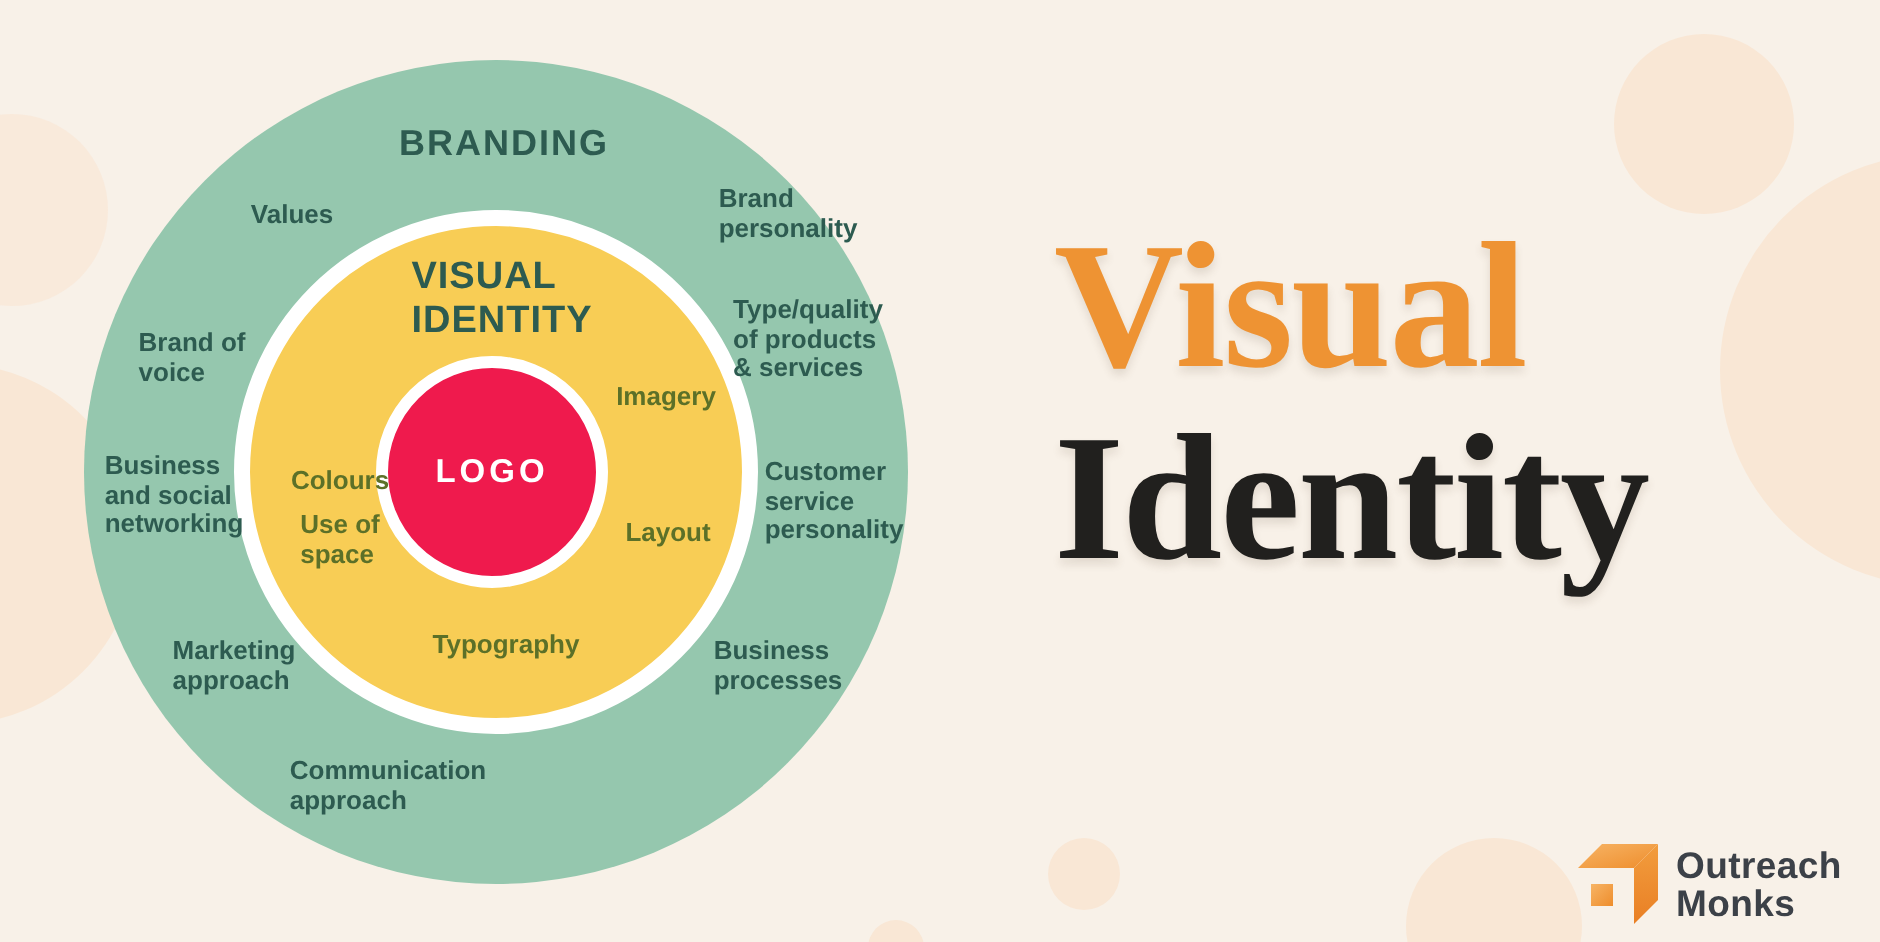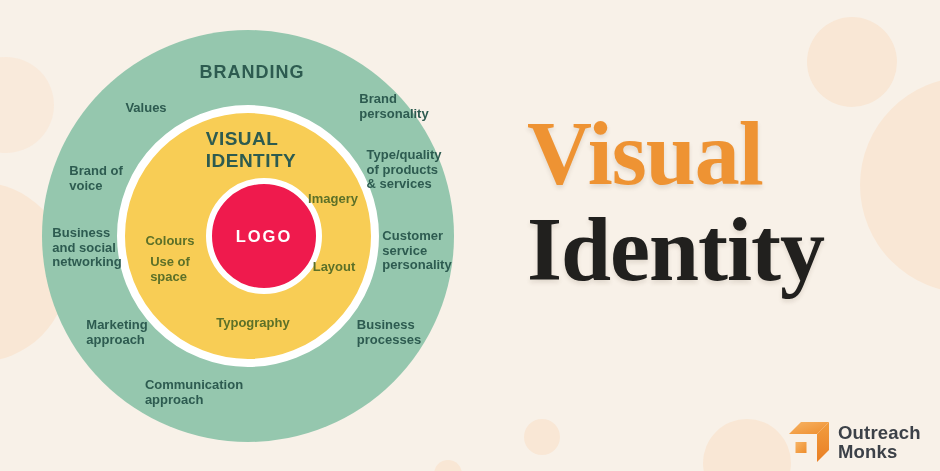--- a/index.html
+++ b/index.html
@@ -16,21 +16,21 @@
   .b5{left:524px;top:419px;width:36px;height:36px;}
   .b6{left:703px;top:419px;width:88px;height:88px;}
   .b7{left:434px;top:460px;width:28px;height:28px;}
 
   
   .diagram{position:absolute;left:0;top:0;width:500px;height:471px;}
   .circle{position:absolute;border-radius:50%;}
   .green{left:42px;top:30px;width:412px;height:412px;background:var(--green);}
   .yellow{left:117px;top:105px;width:246px;height:246px;background:var(--yellow);
           border:8px solid var(--white);}
-  .red{left:206px;top:178px;width:104px;height:104px;background:var(--red);
+  .red{left:188px;top:178px;width:104px;height:104px;background:var(--red);
        border:6px solid var(--white);display:flex;align-items:center;justify-content:center;text-align:center;}
   .red span{color:var(--white);font-weight:700;font-size:16.5px;letter-spacing:2px;}
 
   .heading,.ring-label{position:absolute;transform:translate(-50%,-50%);
       text-align:left;white-space:pre-line;font-weight:700;}
   .branding-heading{left:252px;top:72px;font-size:18px;letter-spacing:1px;color:var(--teal);}
   .vi-heading{left:251px;top:150px;font-size:19px;line-height:1.16;letter-spacing:.5px;color:var(--teal);}
   .ring-label{font-size:13px;line-height:1.12;}
   .outer-item{color:var(--teal);}
   .middle-item{color:var(--olive);}

